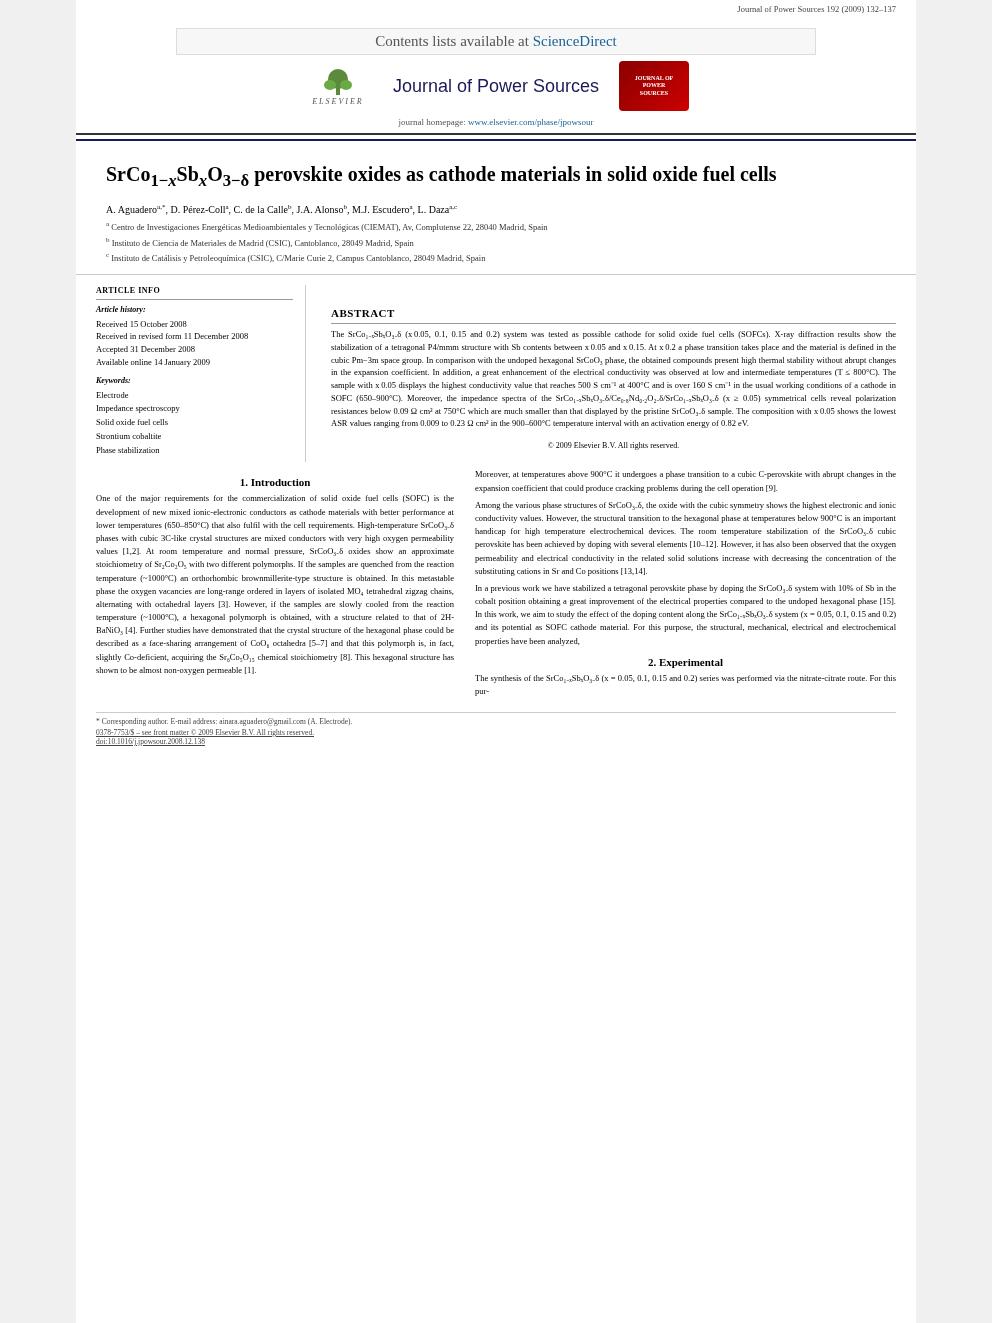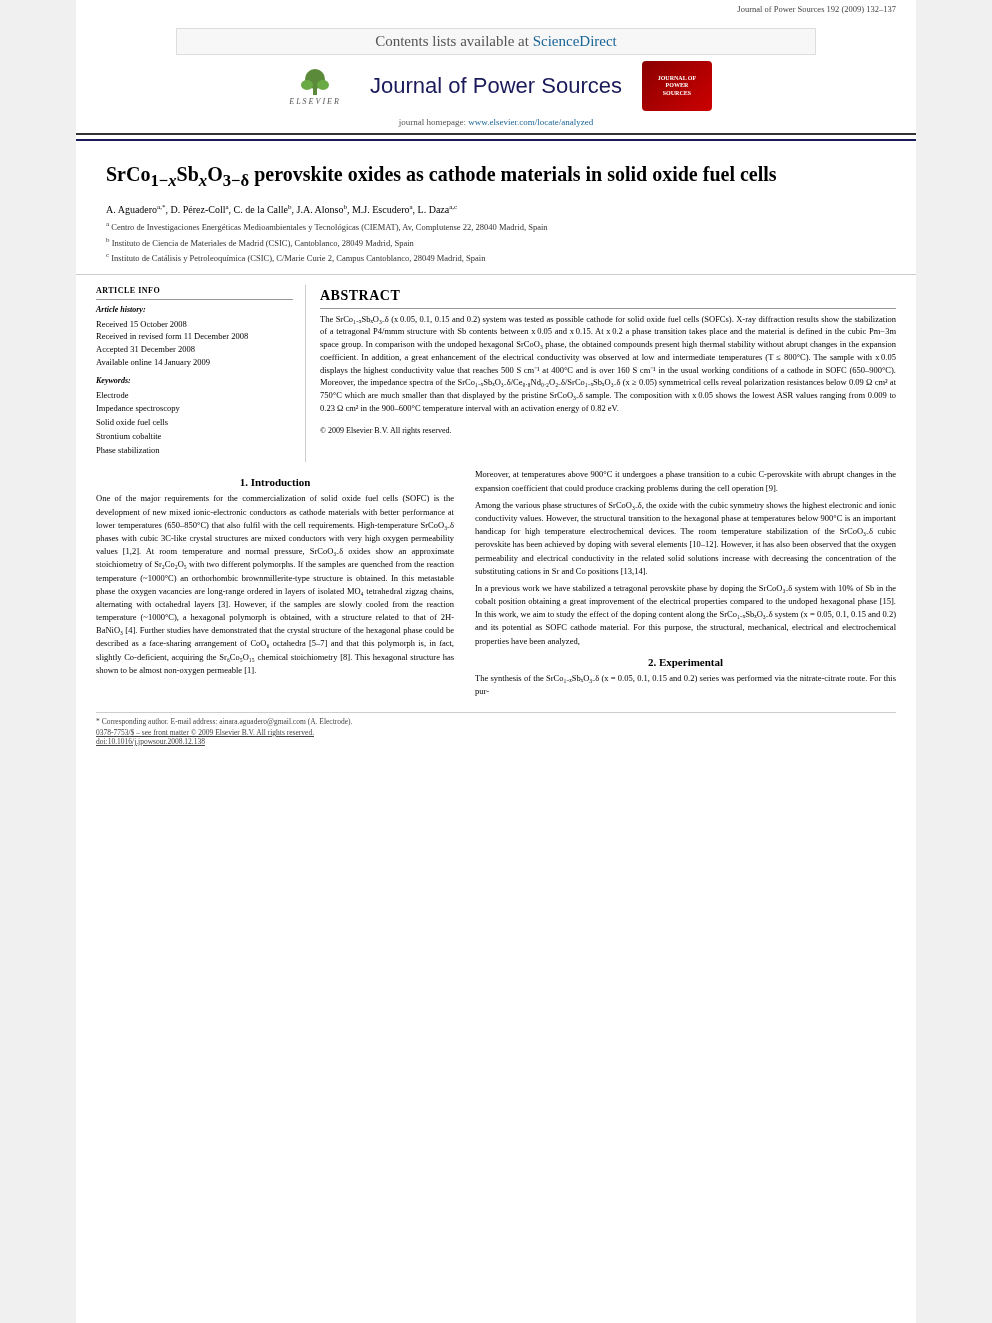--- a/index.html
+++ b/index.html
@@ -56,21 +56,21 @@
       width: 40px;
       height: 30px;
     }
     .elsevier-text {
       font-size: 8px;
       color: #555;
       letter-spacing: 2px;
       font-style: italic;
     }
     .journal-main-title {
-      font-size: 22px;
+      font-size: 18px;
       font-weight: normal;
       color: #1a1a5a;
       font-family: Arial, sans-serif;
     }
     .power-sources-logo {
       width: 70px;
       height: 50px;
       background: linear-gradient(135deg, #8B0000, #cc0000);
       border-radius: 4px;
       display: flex;
@@ -108,21 +108,21 @@
     .affiliations {
       font-size: 8.5px;
       color: #333;
       line-height: 1.5;
     }
     .affiliations .aff-line { margin-bottom: 1px; }
     .affiliations sup { font-size: 7px; }
     
     .two-col {
       display: flex;
-      gap: 0;
+      gap: 11px;
       padding: 10px 20px 0;
     }
     .left-col {
       width: 210px;
       min-width: 210px;
       padding-right: 12px;
       border-right: 1px solid #ccc;
     }
     .right-col {
       flex: 1;
@@ -154,31 +154,32 @@
       font-size: 8.5px;
     }
     .keywords-list li { margin-bottom: 1px; }
     
     .abstract-section {
       font-size: 8.5px;
       line-height: 1.5;
       text-align: justify;
     }
     .abstract-title {
-      font-size: 14px;
+      font-size: 11px;
       font-weight: bold;
       text-transform: uppercase;
       letter-spacing: 0.5px;
       border-bottom: 1px solid #999;
       padding-bottom: 2px;
       margin-bottom: 4px;
+      margin-top: 20px;
     }
     .copyright-line {
       font-size: 8px;
-      text-align: left;
+      text-align: center;
       margin-top: 6px;
       padding-top: 4px;
     }
     
     .body-content {
       padding: 6px 20px 10px;
     }
     .body-two-col {
       display: flex;
       gap: 0;
@@ -258,21 +259,21 @@
         <div class="journal-main-title">Journal of Power Sources</div>
       </div>
 
       <div class="power-sources-logo">
         <div style="font-size:6px; line-height:1.2;">JOURNAL OF<br>POWER<br>SOURCES</div>
       </div>
     </div>
 
     <div class="homepage-line">
       <span>journal homepage:</span>
-      <a>www.elsevier.com/locate/analyzed</a>
+      <a>www.elsevier.com/phase/jpowsour</a>
     </div>
   </div>
 
   <div class="divider"></div>
 
   <div class="article-header">
     <div class="article-title">
       SrCo<sub>1−<i>x</i></sub>Sb<sub><i>x</i></sub>O<sub>3−δ</sub> perovskite oxides as cathode materials in solid oxide fuel cells
     </div>
     <div class="authors">

